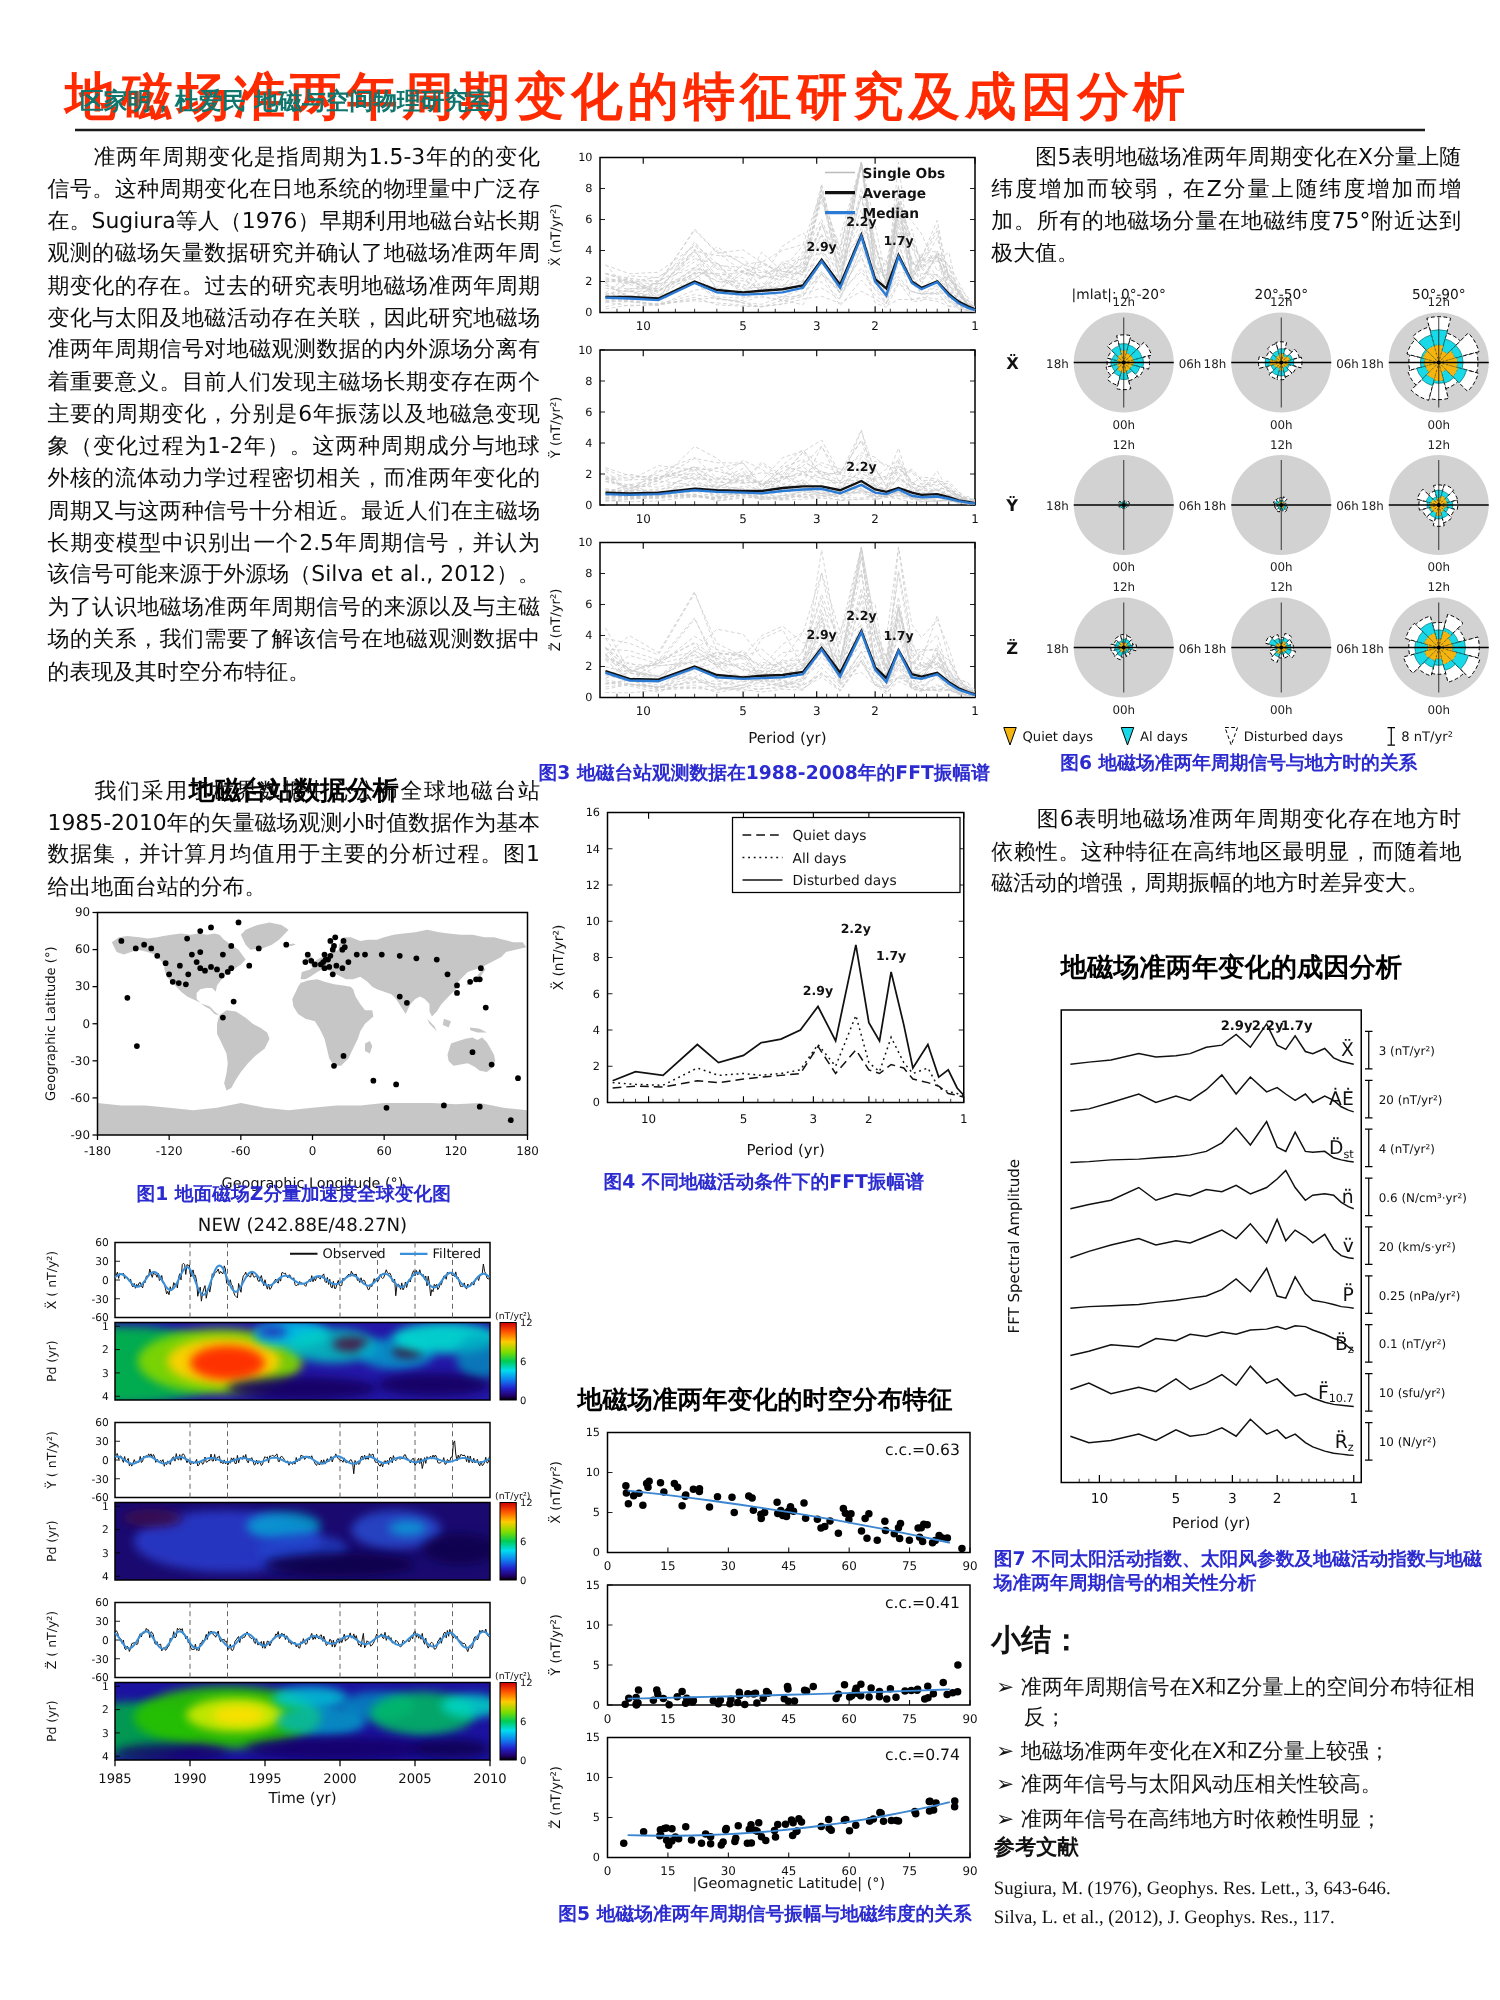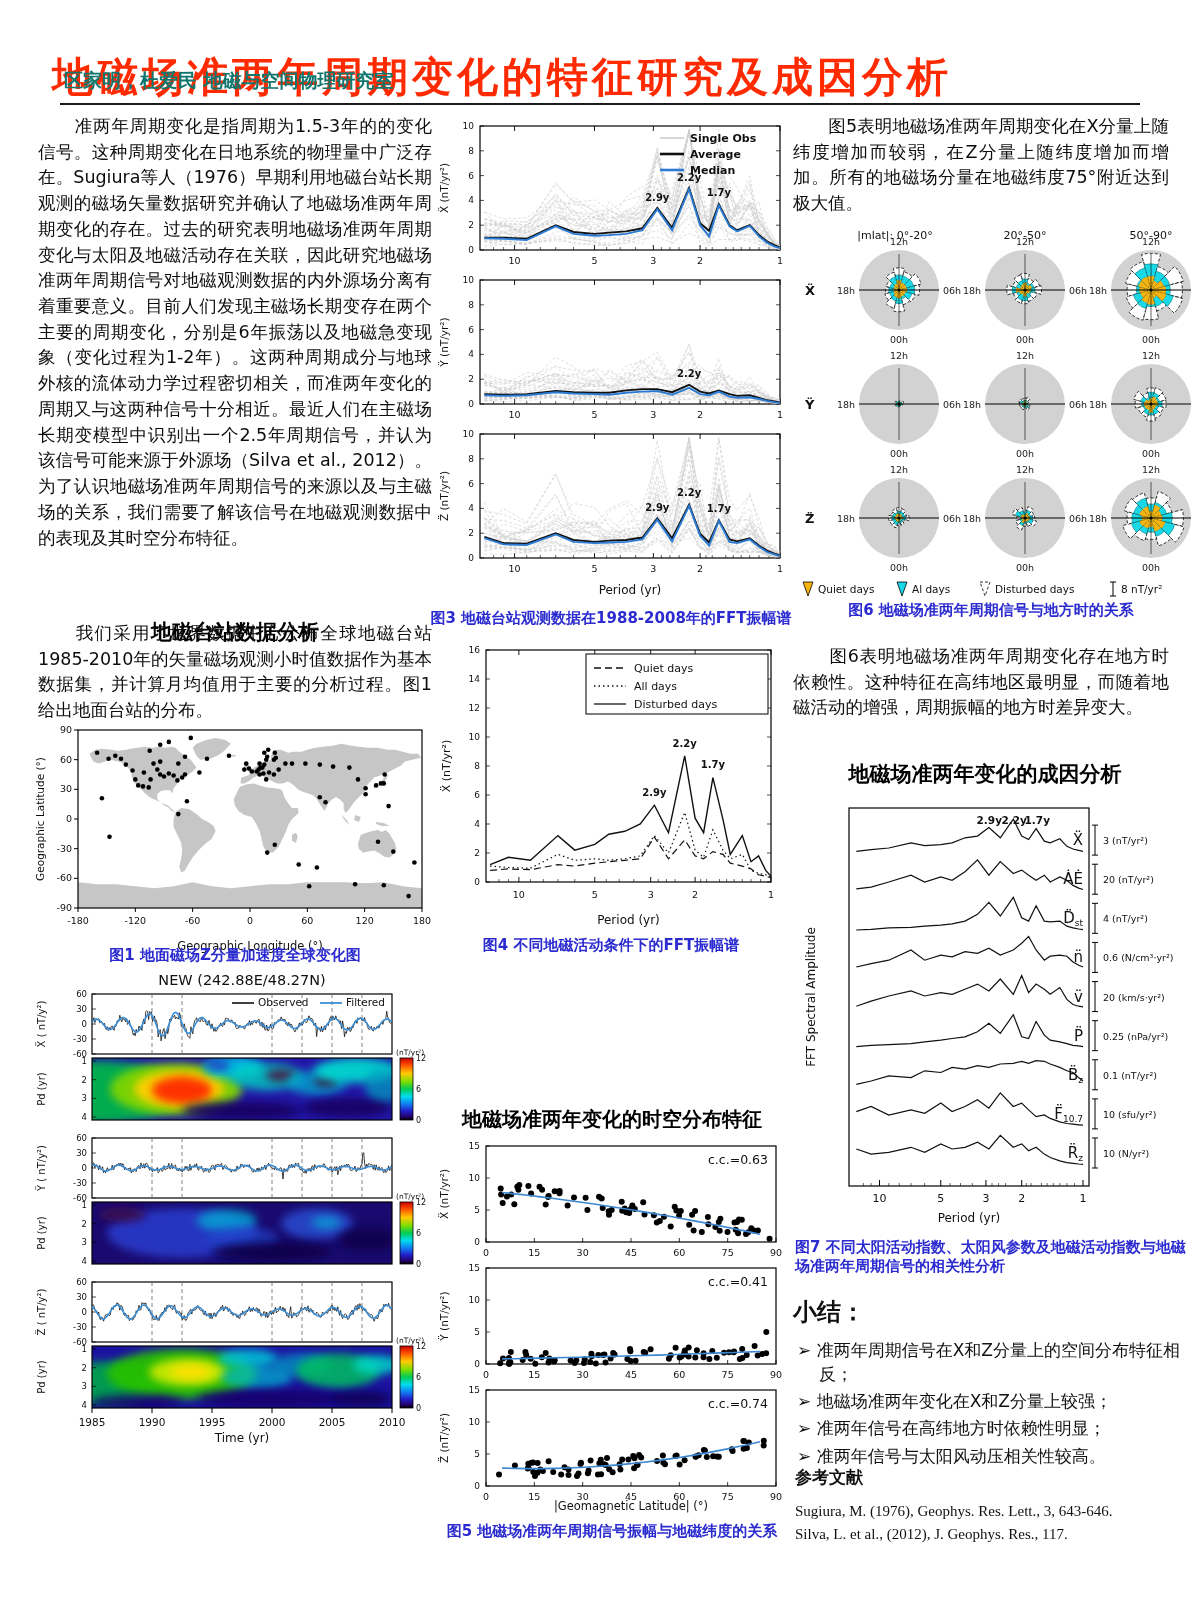--- a/index.html
+++ b/index.html
@@ -629,21 +629,21 @@
       <polyline points="50.4,405.9 69.6,417.6 92.7,423.5 121.7,423.6 139.5,415.4 160.5,412.7 175.2,420.8 192.1,421.2 208.4,416.3 223.3,373.3 238.1,429.3 255.1,356.9 266.1,412.5 275.1,424.2 284.8,387.3 295.5,429.1 303.2,419.7 315.8,406.9 325.0,421.7 332.9,435.8 340.4,436.5 346.0,438.2" fill="none" stroke="#cccccc" stroke-width="0.8" stroke-dasharray="3,2" opacity="0.8"></polyline>
       <polyline points="50.4,425.9 69.6,429.3 92.7,431.8 121.7,428.2 139.5,426.6 160.5,432.5 175.2,427.2 192.1,426.5 208.4,433.7 223.3,420.4 238.1,434.4 255.1,410.0 266.1,422.9 275.1,429.2 284.8,414.2 295.5,432.6 303.2,435.4 315.8,429.8 325.0,434.1 332.9,435.2 340.4,437.1 346.0,439.3" fill="none" stroke="#cccccc" stroke-width="0.8" stroke-dasharray="3,2" opacity="0.8"></polyline>
       <polyline points="50.4,418.9 69.6,425.1 92.7,425.7 121.7,415.2 139.5,422.0 160.5,423.9 175.2,422.6 192.1,422.0 208.4,419.5 223.3,400.3 238.1,420.2 255.1,386.7 266.1,415.8 275.1,424.5 284.8,402.2 295.5,421.4 303.2,423.3 315.8,420.2 325.0,427.6 332.9,432.6 340.4,435.7 346.0,437.5" fill="none" stroke="#111111" stroke-width="1.9"></polyline>
       <polyline points="50.4,420.2 69.6,426.4 92.7,427.0 121.7,416.4 139.5,423.9 160.5,425.1 175.2,424.5 192.1,423.9 208.4,421.4 223.3,401.6 238.1,423.3 255.1,387.9 266.1,417.7 275.1,427.6 284.8,402.8 295.5,423.9 303.2,425.1 315.8,421.4 325.0,428.8 332.9,433.8 340.4,436.3 346.0,438.1" fill="none" stroke="#2b7bd4" stroke-width="1.9"></polyline>
       <text x="223.2757186982159" y="393.08" font-size="10" fill="#111" text-anchor="middle" font-weight="bold">2.9y</text>
       <text x="255.11816747416253" y="378.2" font-size="10" fill="#111" text-anchor="middle" font-weight="bold">2.2y</text>
       <text x="284.83693618608584" y="394.32" font-size="10" fill="#111" text-anchor="middle" font-weight="bold">1.7y</text>
       <text x="14" y="378" font-size="10.5" fill="#111" text-anchor="middle" transform="rotate(-90 14 378)">Z̈ (nT/yr²)</text>
       <text x="196" y="476" font-size="12" fill="#111" text-anchor="middle">Period (yr)</text>
     </svg>
-  <div class="abs cap capc" style="left:430px;top:609px;width:362px;">图3 地磁台站观测数据在1988-2008年的FFT振幅谱</div>
+  <div class="abs cap capc" style="left:430px;top:609px;width:362px;text-align:right;">图3 地磁台站观测数据在1988-2008年的FFT振幅谱</div>
   <svg id="fig4" class="abs" style="left:436px;top:642px;" width="350" height="292">
       <rect x="50" y="8" width="285" height="232" fill="#fff" stroke="#000" stroke-width="1.2"></rect>
       <line x1="50" y1="240" x2="54" y2="240" stroke="#000" stroke-width="0.7"></line>
       <line x1="331" y1="240" x2="335" y2="240" stroke="#000" stroke-width="0.7"></line>
       <text x="44" y="243" font-size="9" fill="#111" text-anchor="end">0</text>
       <line x1="50" y1="211" x2="54" y2="211" stroke="#000" stroke-width="0.7"></line>
       <line x1="331" y1="211" x2="335" y2="211" stroke="#000" stroke-width="0.7"></line>
       <text x="44" y="214" font-size="9" fill="#111" text-anchor="end">2</text>
       <line x1="50" y1="182" x2="54" y2="182" stroke="#000" stroke-width="0.7"></line>
       <line x1="331" y1="182" x2="335" y2="182" stroke="#000" stroke-width="0.7"></line>
@@ -1636,21 +1636,21 @@
       <line x1="269.88822213530625" y1="392" x2="269.88822213530625" y2="389" stroke="#000" stroke-width="0.6"></line>
       <line x1="277.5774279670794" y1="392" x2="277.5774279670794" y2="389" stroke="#000" stroke-width="0.6"></line>
       <text x="172" y="428" font-size="12" fill="#111" text-anchor="middle">Period (yr)</text>
       <text x="18" y="203" font-size="12" fill="#111" text-anchor="middle" transform="rotate(-90 18 203)">FFT Spectral Amplitude</text>
     </svg>
   <div class="abs cap" style="left:795px;top:1238px;width:398px;">图7 不同太阳活动指数、太阳风参数及地磁活动指数与地磁场准两年周期信号的相关性分析</div>
   <div class="abs small-h" style="left:793px;top:1296px;width:220px;">小结：</div>
   <div class="abs bullets" style="left:797px;top:1338px;width:388px;">
     <div>➢ 准两年周期信号在X和Z分量上的空间分布特征相反；</div>
     <div>➢ 地磁场准两年变化在X和Z分量上较强；</div>
+    <div>➢ 准两年信号与太阳风动压相关性较高。</div>
     <div>➢ 准两年信号在高纬地方时依赖性明显；</div>
-    <div>➢ 准两年信号与太阳风动压相关性较高。</div>
   </div>
   <div class="abs refs-h" style="left:795px;top:1466px;width:200px;">参考文献</div>
   <div class="abs refs" style="left:795px;top:1500px;width:400px;">
     <div>Sugiura, M. (1976), Geophys. Res. Lett., 3, 643-646.</div>
     <div>Silva, L. et al., (2012), J. Geophys. Res., 117.</div>
   </div>
 </div>
 
 </body></html>

